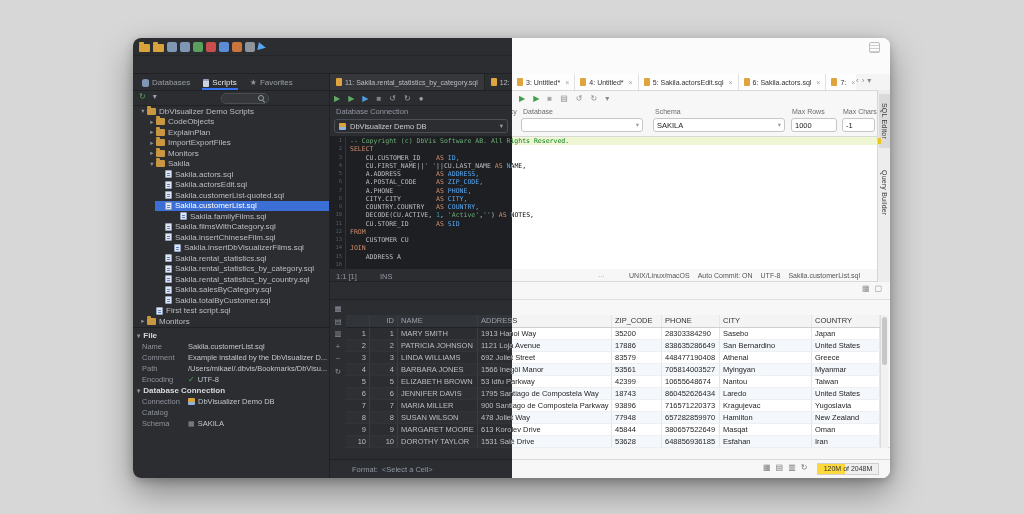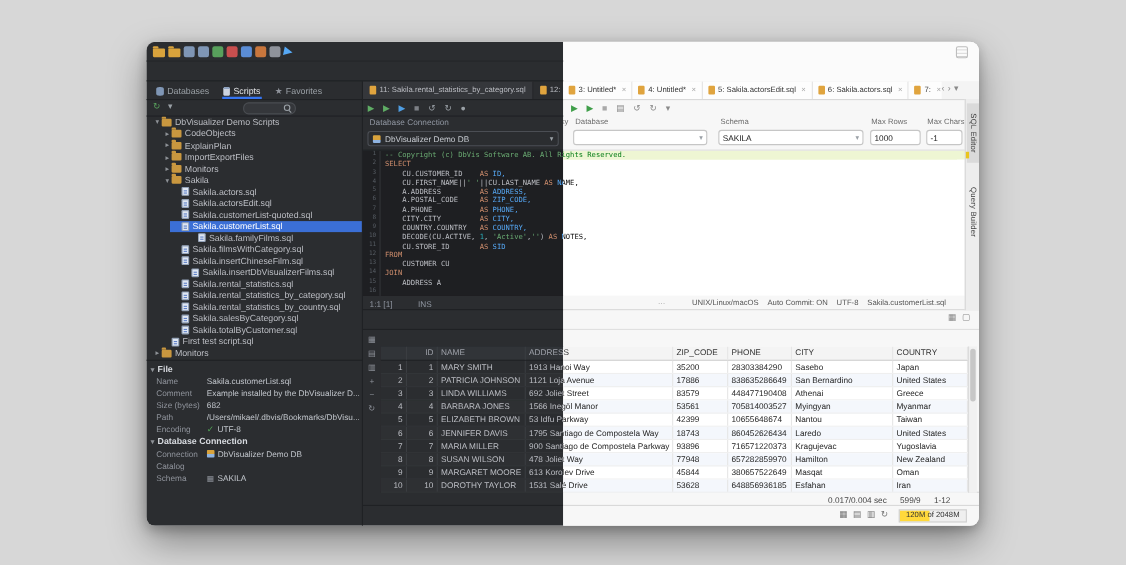--- a/index.html
+++ b/index.html
@@ -393,26 +393,20 @@
             <span>Sakila.customerList.sql</span>
           </div>
         </div>
         <div class="prow">
           <span class="plab">Comment</span>
           <div class="pval">
             <span>Example installed by the DbVisualizer D...</span>
           </div>
         </div>
         <div class="prow">
-          <span class="plab">Size (bytes)</span>
-          <div class="pval">
-            <span>682</span>
-          </div>
-        </div>
-        <div class="prow">
           <span class="plab">Path</span>
           <div class="pval">
             <span>/Users/mikael/.dbvis/Bookmarks/DbVisu...</span>
           </div>
         </div>
         <div class="prow">
           <span class="plab">Encoding</span>
           <div class="pval">
             <span class="pic-check">✓</span>
             <span>UTF-8</span>
@@ -822,25 +816,24 @@
             <span class="g-cell" style="width: 58px;">648856936185</span>
             <span class="g-cell" style="width: 92px;">Esfahan</span>
             <span class="g-cell" style="width: 68px;">Iran</span>
           </div>
         </div>
     </div>
     <div id="grid-sb">
         <div class="thumb"></div>
       </div>
 
-    <div id="light-exec">
-      <span class="cluster">
-        <span>0.017/0.004 sec</span>
-        <span>599/9</span>
-        <span>1-12</span>
+    <div id="dark-format">
+      <span class="t">
+        <span>Format:</span>
+        <span>&lt;Select a Cell&gt;</span>
       </span>
     </div>
     <div id="light-bottom">
       <span class="lb-icons" id="light-bottom-icons">
           <span class="tbi">▦</span>
           <span class="tbi">▤</span>
           <span class="tbi">▥</span>
           <span class="tbi">↻</span>
         </span>
       <span class="mem">

